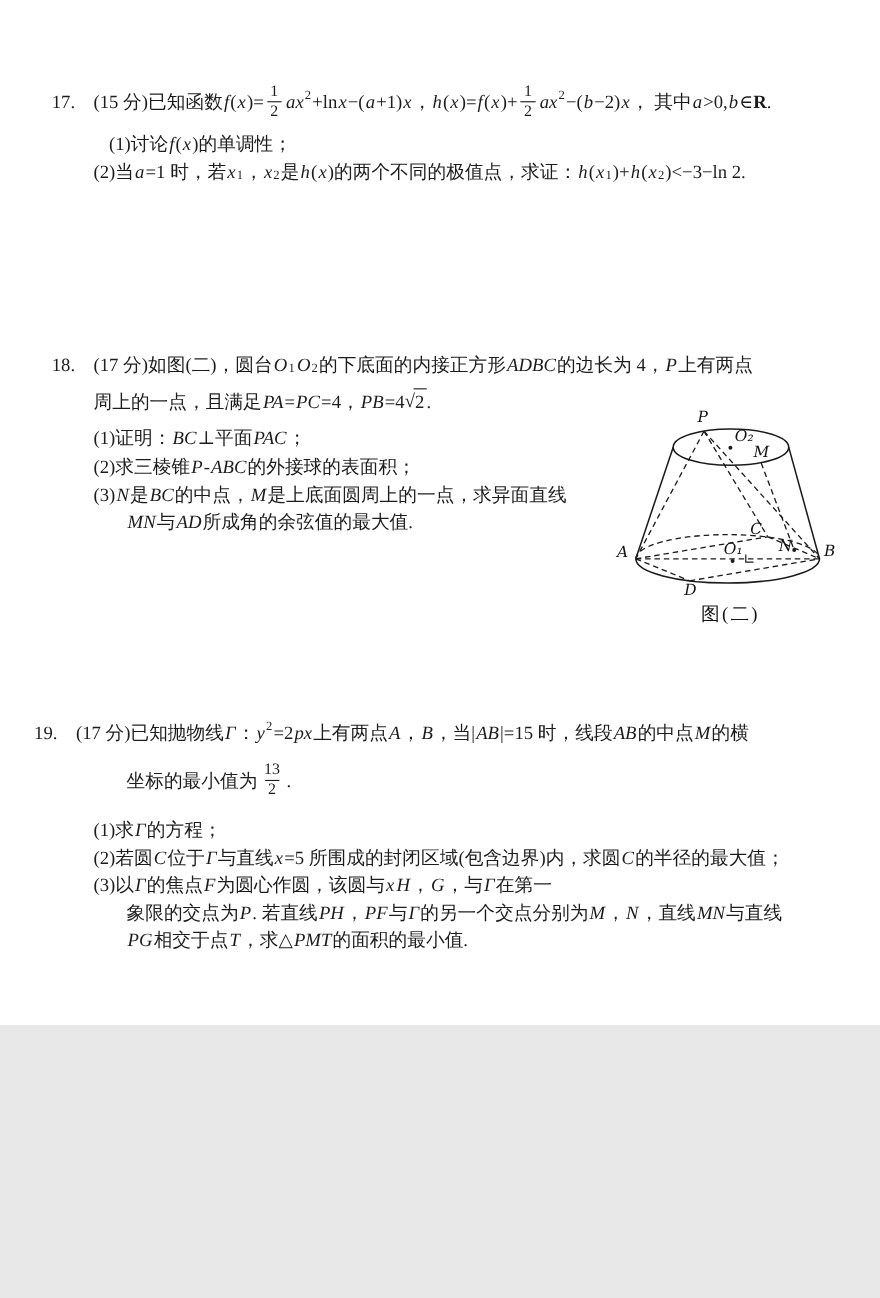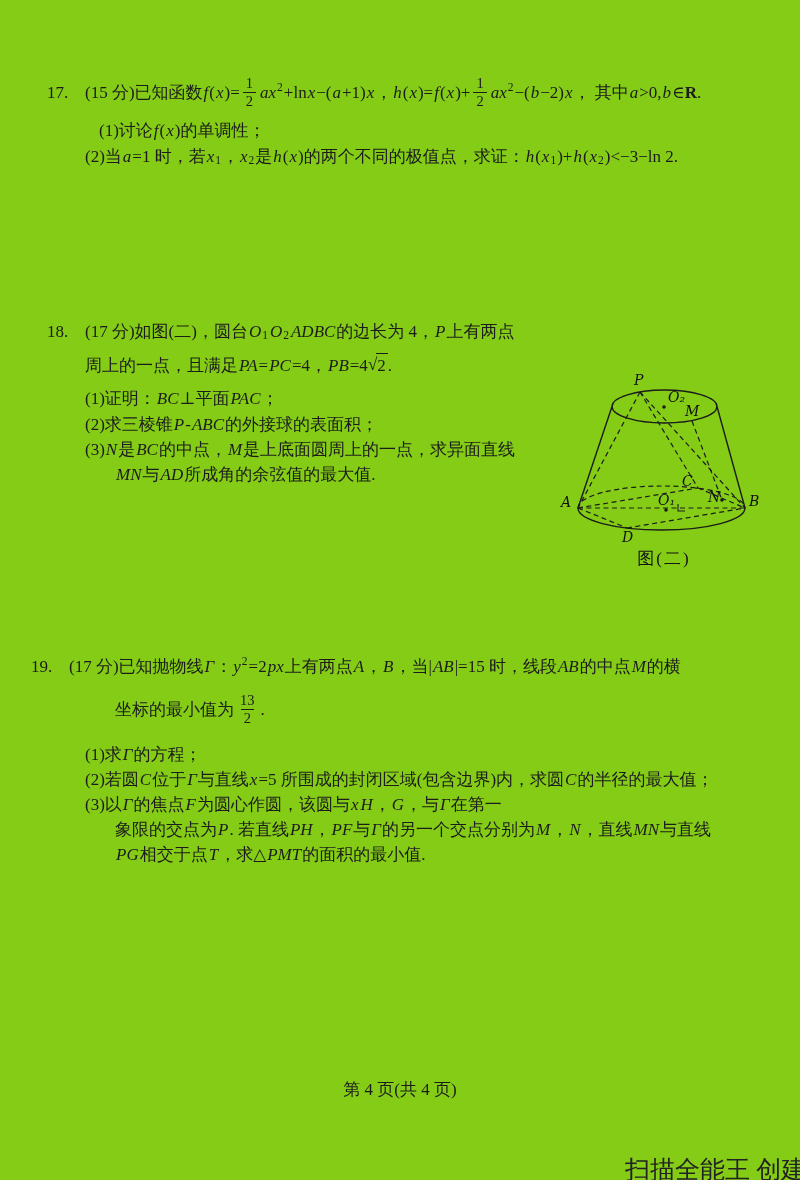--- a/index.html
+++ b/index.html
@@ -1,17 +1,17 @@
 <!DOCTYPE html>
 <html><head>
 <meta charset="utf-8">
 <style>
   html,body{margin:0;padding:0;background:#e8e8e8;}
   .page{
-    position:relative;width:800px;height:1180px;background:#84cc16;
+    position:relative;width:800px;height:932px;background:#ffffff;
     overflow:hidden;color:#1c1c1c;
     font-family:"Liberation Serif","DejaVu Serif",serif;
   }
   .line{
     position:absolute;display:flex;align-items:center;
     font-size:17px;line-height:23px;white-space:nowrap;color:#1c1c1c;
   }
   .pnum{flex:0 0 38px;width:38px;}
   .math{display:inline-flex;align-items:center;flex-wrap:nowrap;}
   .math .mi{font-style:italic;padding:0 1px;}
@@ -163,20 +163,21 @@
   </div>
 
   <div class="line t18-1">
     <span class="pnum">18.</span>
     <span class="math">
         <span>(17 分)如图(二)，圆台 </span>
         <span class="mi">O</span>
         <span class="sub">1</span>
         <span class="mi">O</span>
         <span class="sub">2</span>
+        <span> 的下底面的内接正方形 </span>
         <span class="mi">ADBC</span>
         <span> 的边长为 4，</span>
         <span class="mi">P</span>
         <span> 上有两点</span>
       </span>
   </div>
   <div class="line t18-2">
     <span class="math">
         <span>周上的一点，且满足 </span>
         <span class="mi">PA</span>

